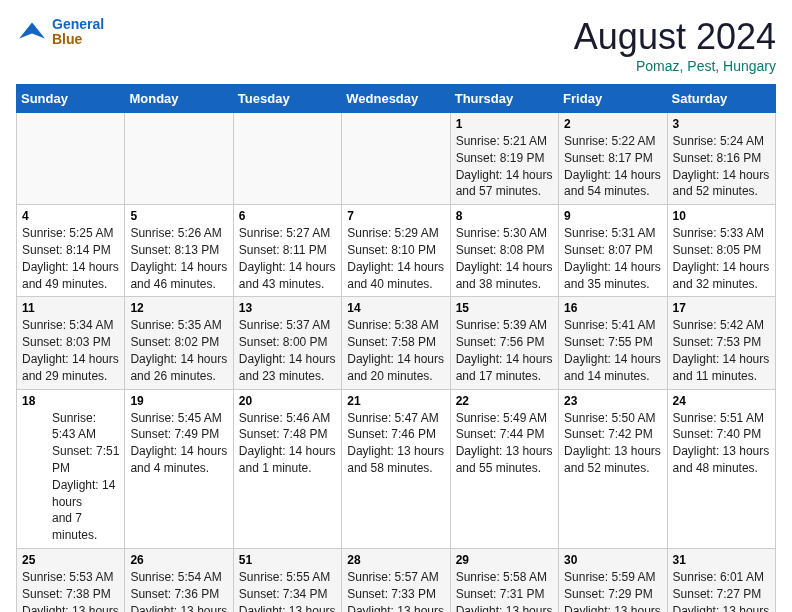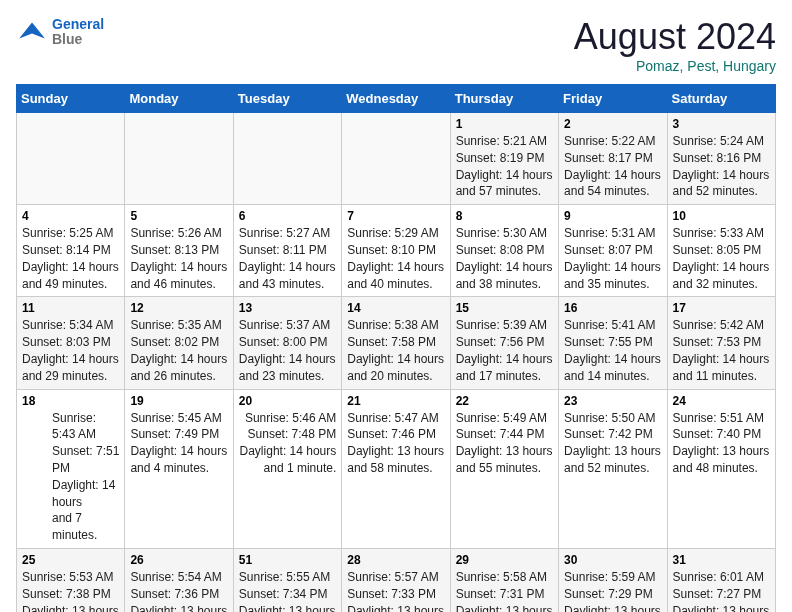--- a/index.html
+++ b/index.html
@@ -94,21 +94,21 @@
 <body>
 
 <div class="header">
   <div class="logo">
     <svg class="logo-bird" viewBox="0 0 40 40" xmlns="http://www.w3.org/2000/svg">
       <polygon points="20,8 36,28 20,22 4,28" fill="#1565c0"></polygon>
       <polygon points="20,8 36,28 28,20" fill="#1976d2"></polygon>
     </svg>
     <div class="logo-text">
       <div><span>General</span></div>
-      <div style="color:#737373;">Blue</div>
+      <div style="color:#a16207;">Blue</div>
     </div>
   </div>
   <div class="title-block">
     <div class="main-title">August 2024</div>
     <div class="subtitle">Pomaz, Pest, Hungary</div>
   </div>
 </div>
 
 <table class="calendar">
   <thead>
@@ -262,21 +262,21 @@
         </td>
         <td>
           <span class="day-number">19</span>
           <div class="day-info" style="white-space: pre-line;">Sunrise: 5:45 AM
 Sunset: 7:49 PM
 Daylight: 14 hours
 and 4 minutes.</div>
         </td>
         <td>
           <span class="day-number">20</span>
-          <div class="day-info" style="white-space: pre-line; text-align: right;">Sunrise: 5:46 AM
+          <div class="day-info" style="white-space: pre-line;">Sunrise: 5:46 AM
 Sunset: 7:48 PM
 Daylight: 14 hours
 and 1 minute.</div>
         </td>
         <td>
           <span class="day-number">21</span>
           <div class="day-info" style="white-space: pre-line;">Sunrise: 5:47 AM
 Sunset: 7:46 PM
 Daylight: 13 hours
 and 58 minutes.</div>

